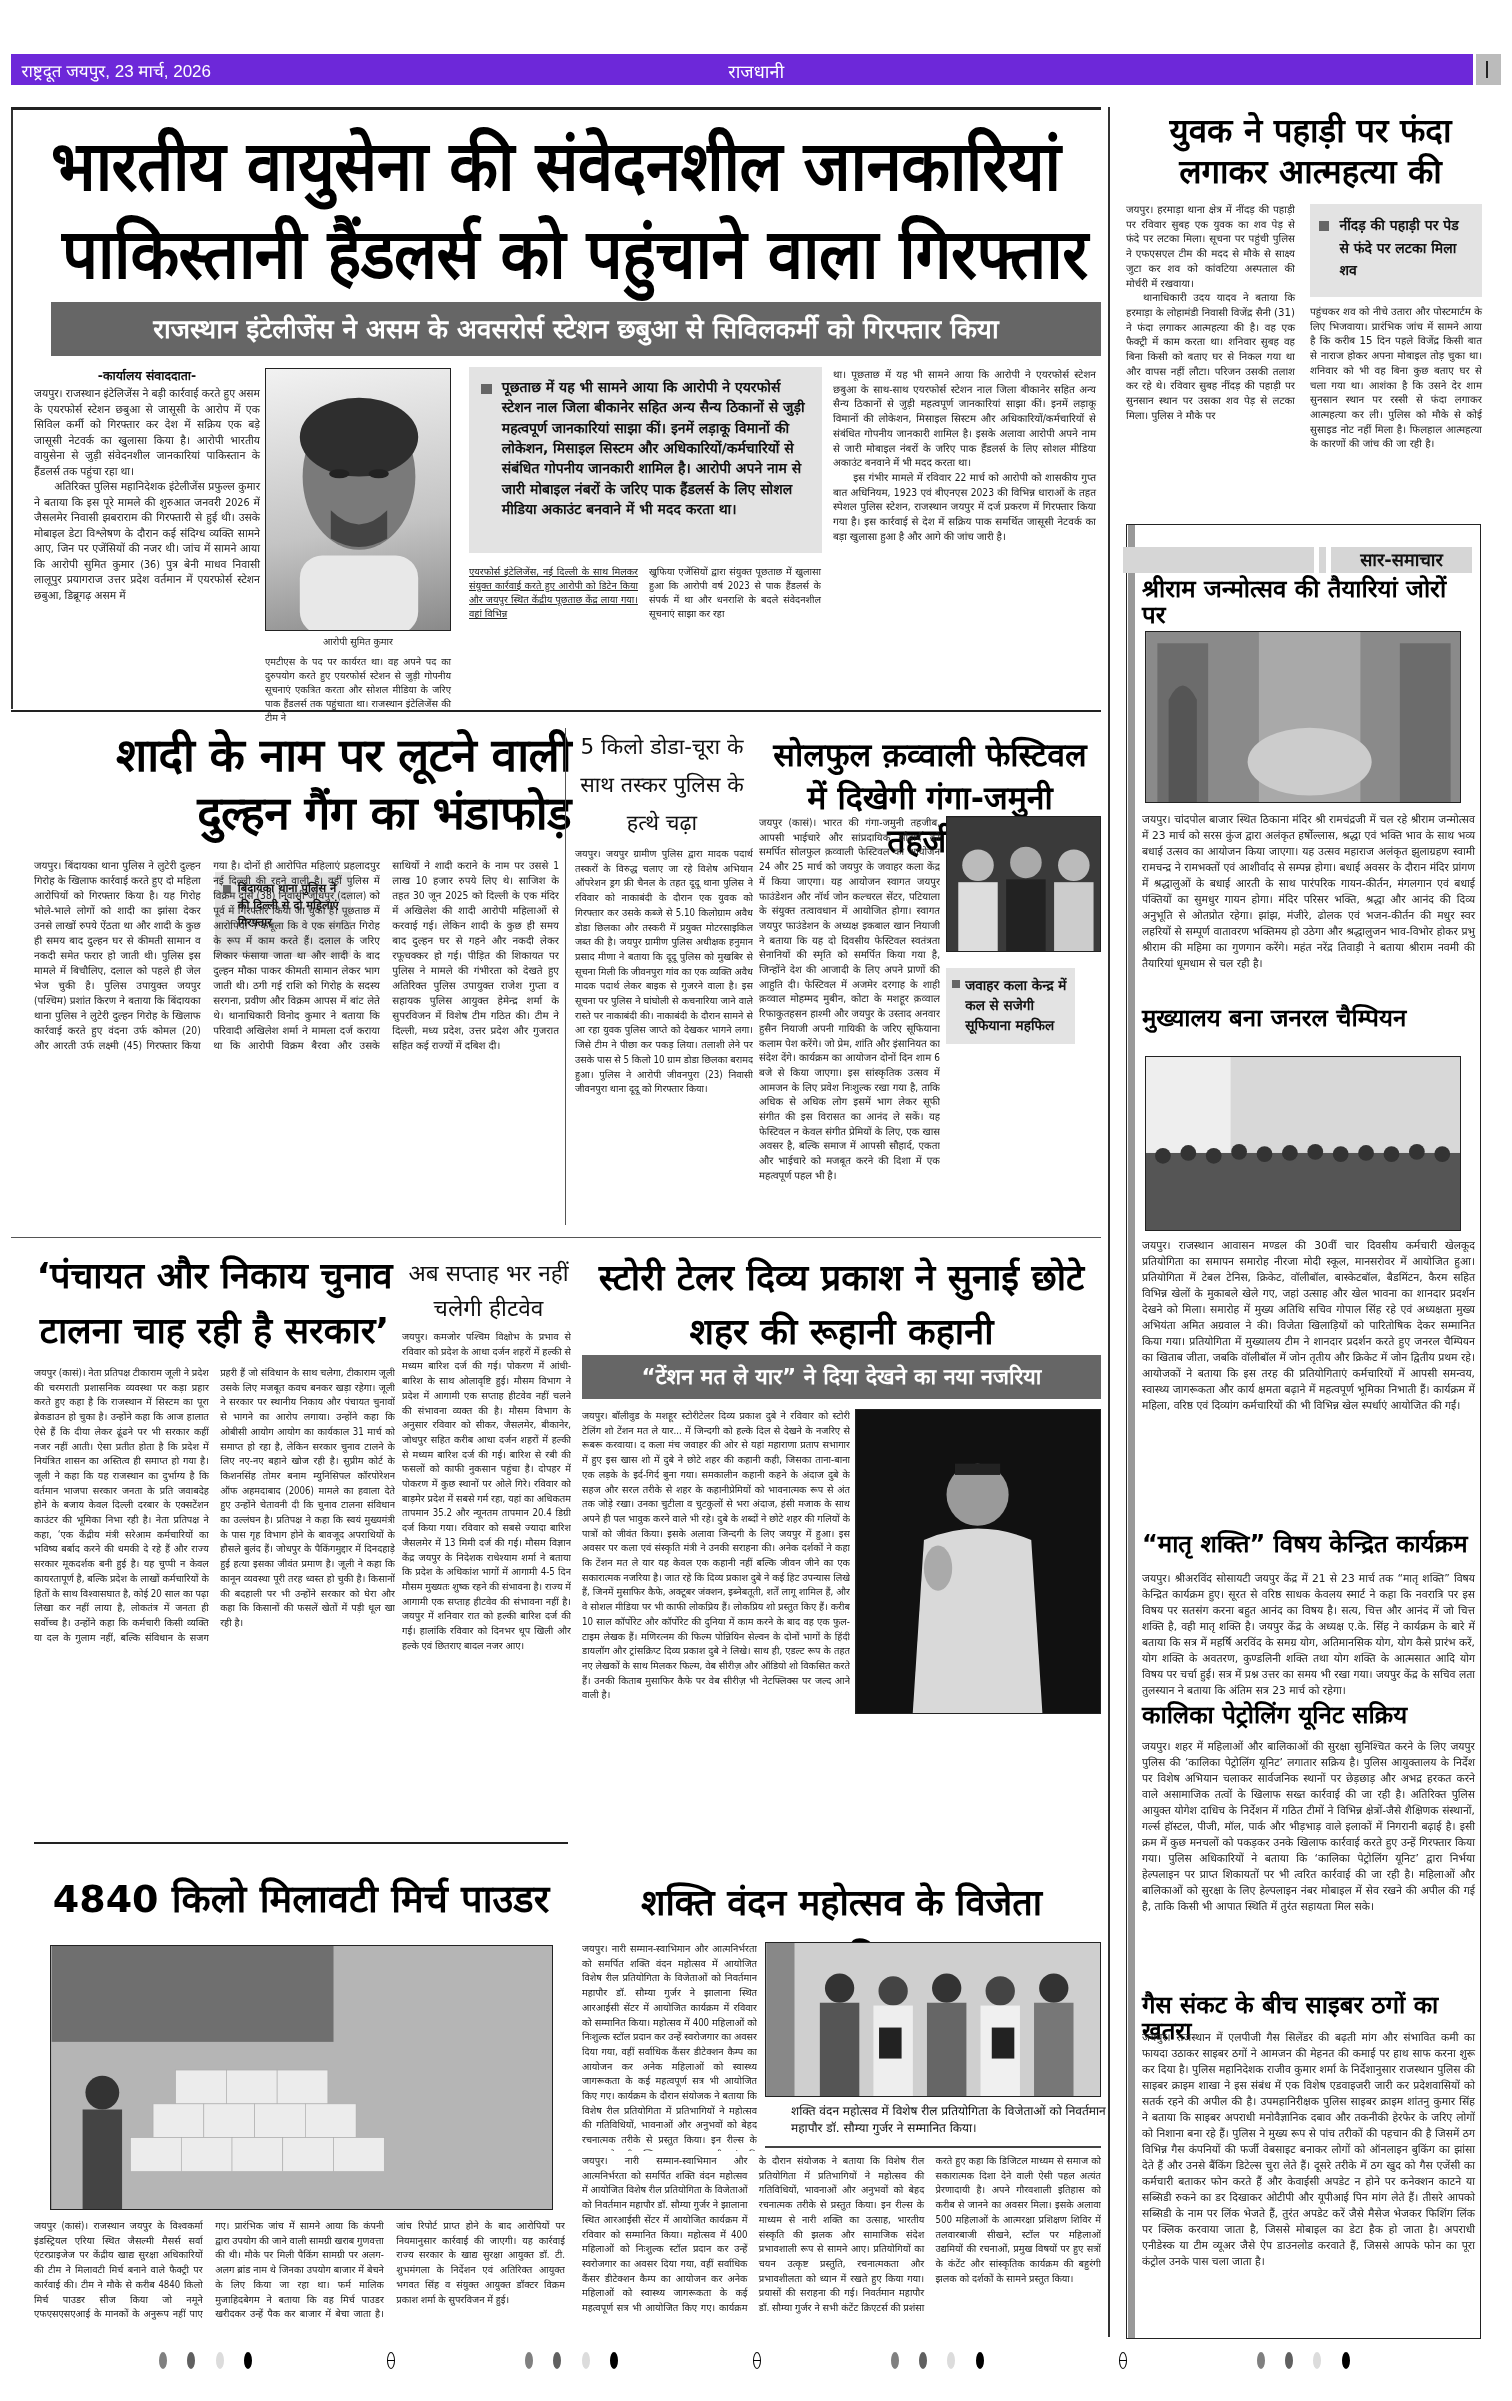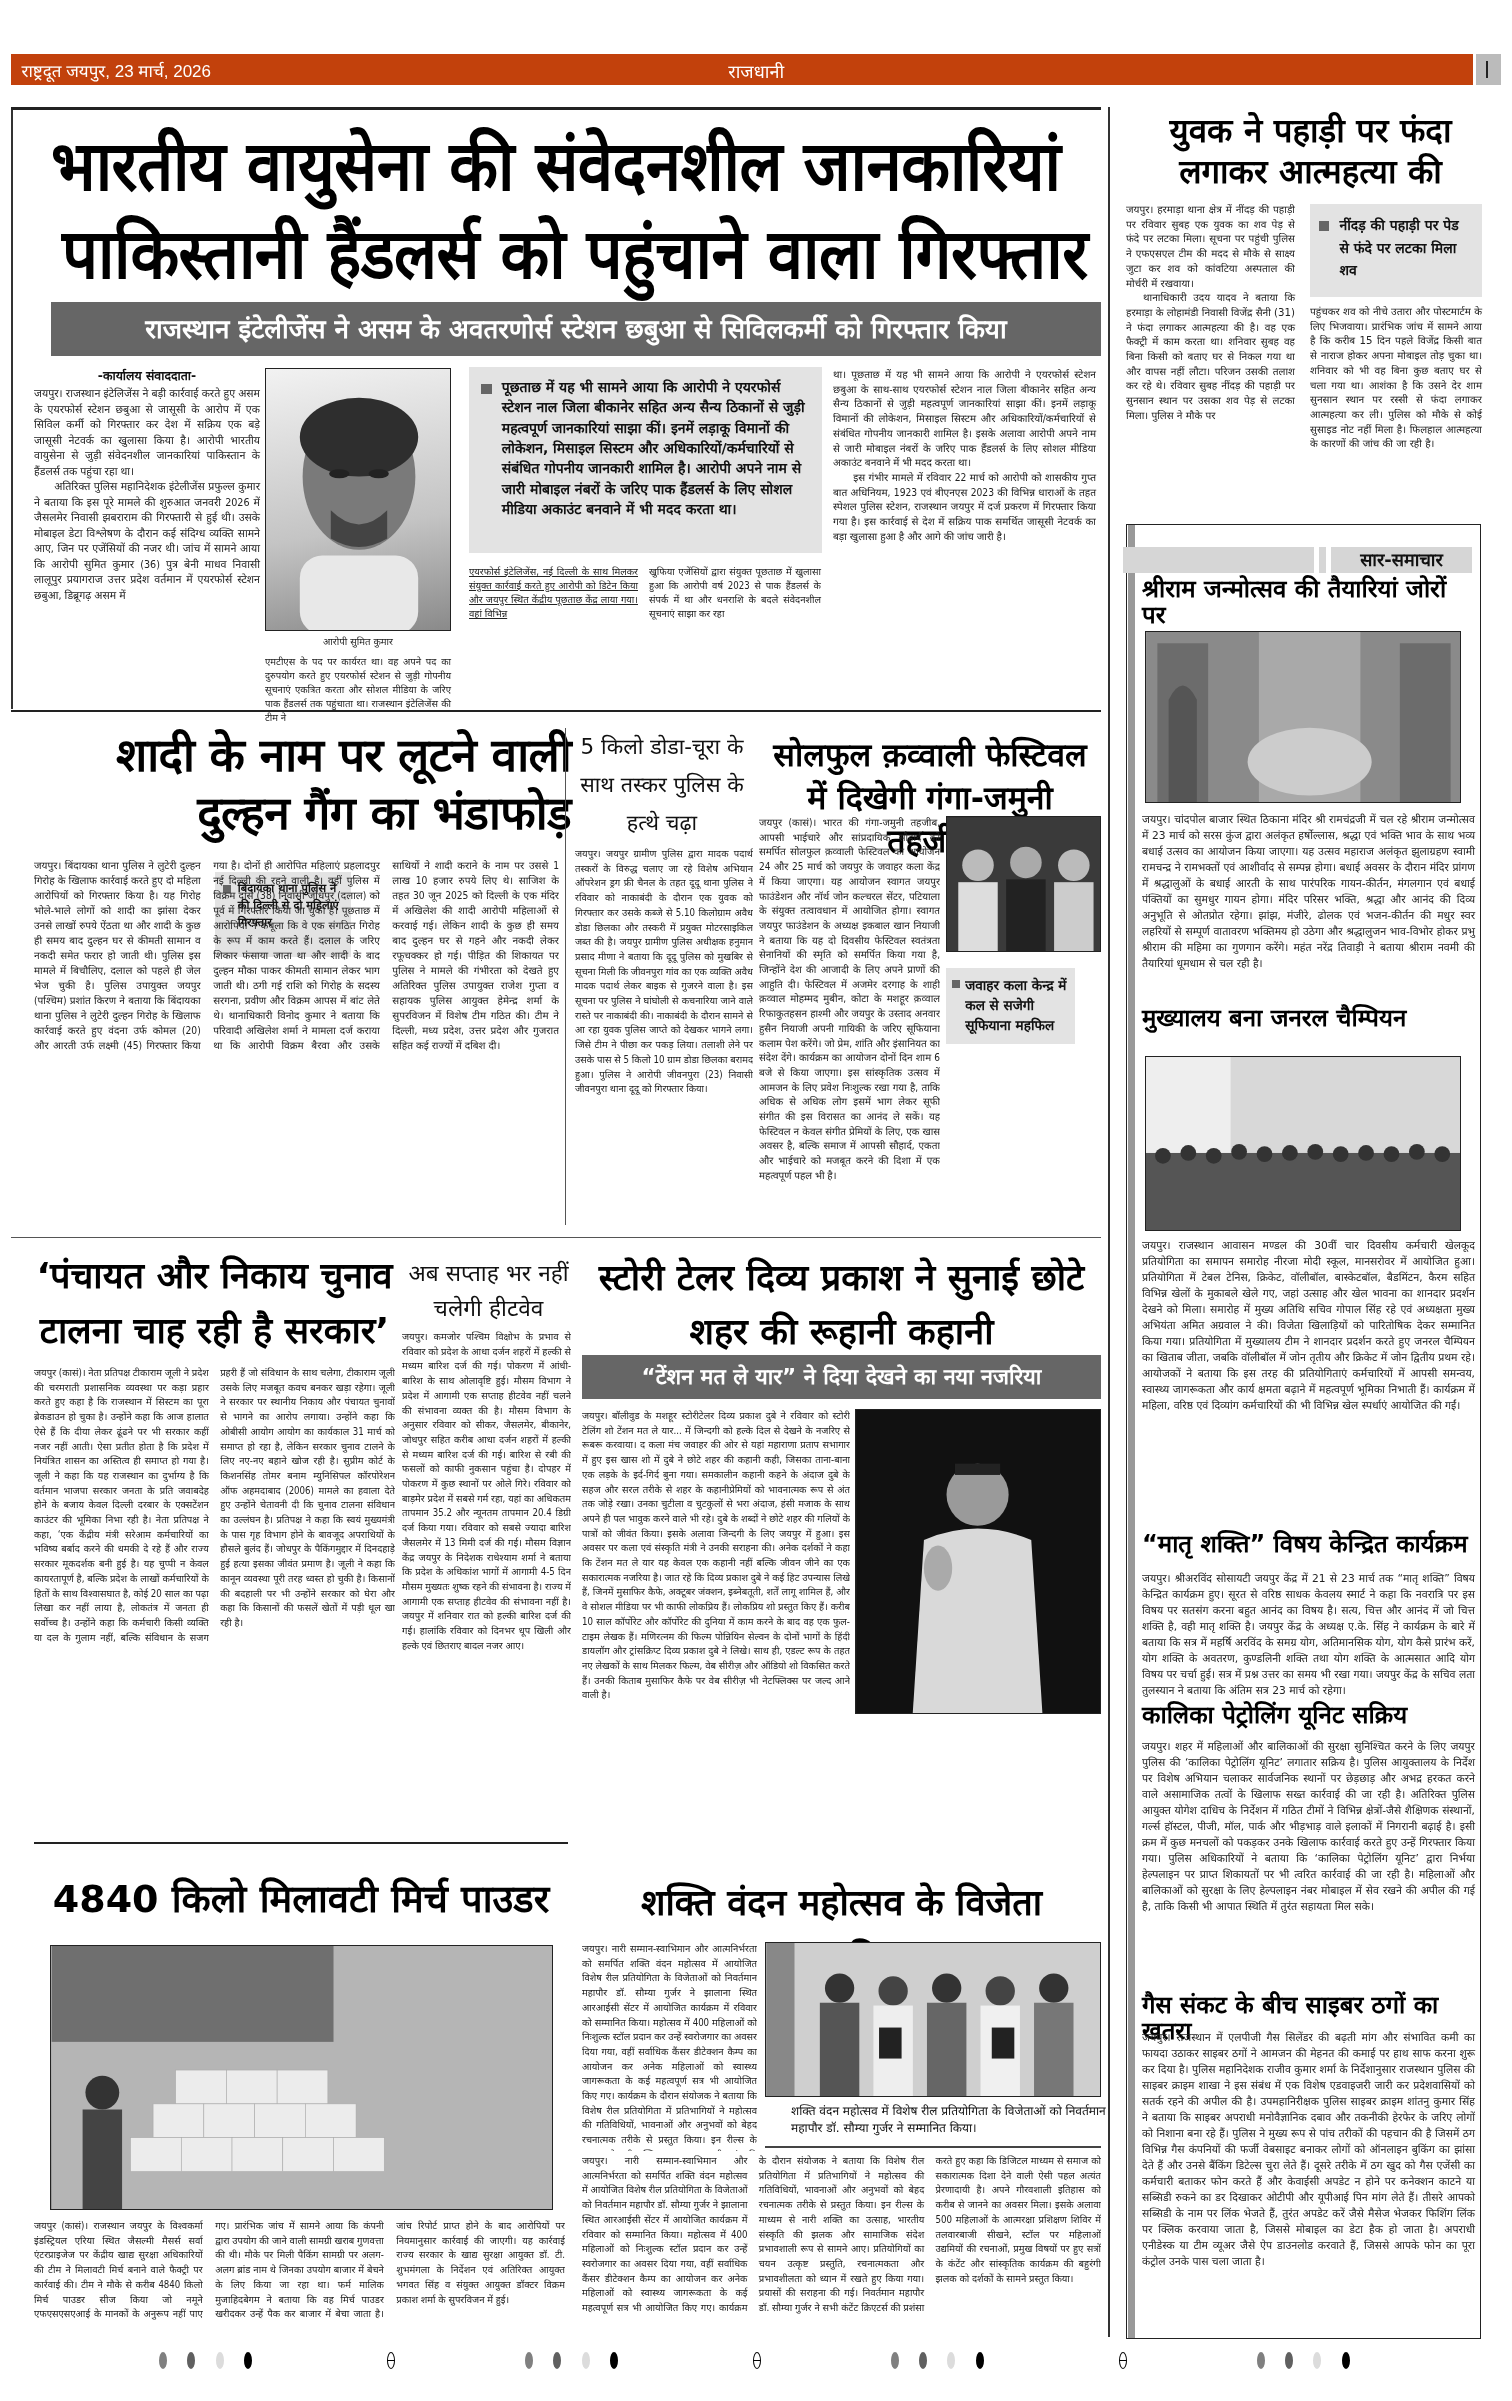--- a/index.html
+++ b/index.html
@@ -1,19 +1,19 @@
 <!DOCTYPE html>
 <html style="font-size:9px"><head>
 <meta charset="utf-8">
 <style>
   * { box-sizing: border-box; margin: 0; padding: 0; }
   html, body { width: 1512px; height: 2401px; background: #fff; overflow: hidden; }
   body { position: relative; font-family: "DejaVu Sans", "Liberation Sans", sans-serif; color: #111; }
   .abs { position: absolute; }
-  .masthead { left: 11.3px; top: 54px; width: 1462px; height: 30.5px; background: #c2410c; color: #fff; }
+  .masthead { left: 11.3px; top: 54px; width: 1462px; height: 30.5px; background: #6d28d9; color: #fff; }
   .masthead .left { position: absolute; left: 10.2px; top: 4.5px; font-size: 17px; font-family: "Liberation Sans Narrow","Liberation Sans", sans-serif; }
   .masthead .center { position: absolute; left: 717px; top: 4.5px; font-size: 18px; }
   .pageno { left: 1476px; top: 54px; width: 25px; height: 30.5px; background: #bbb; }
   .pageno span { position: absolute; left: 10.2px; top: 6.8px; width: 1.7px; height: 17px; background: #222; }
 
   .rule { background: #222; }
 
   .hl { font-weight: bold; color: #000; line-height: 1.05; letter-spacing: -0.6px; }
 
   .body-text { font-size: 10.7px; line-height: 15.5px; text-align: justify; color: #222; font-family: "DejaVu Sans Condensed","DejaVu Sans", sans-serif; }
@@ -49,21 +49,21 @@
 <div class="abs pageno">
     <span></span>
   </div>
 
 <div class="abs rule" style="left:11.3px;top:107px;width:1090px;height:2.8px;"></div>
 <div class="abs" style="left:11.3px;top:110px;width:1.7px;height:599px;background:#333;"></div>
 
 <div class="abs hl" style="left:51px;top:130px;width:1045px;font-size:69px;white-space:nowrap;transform:scaleX(0.92);transform-origin:left top;">भारतीय वायुसेना की संवेदनशील जानकारियां</div>
 <div class="abs hl" style="left:62px;top:218px;width:1045px;font-size:69px;white-space:nowrap;transform:scaleX(0.92);transform-origin:left top;">पाकिस्तानी हैंडलर्स को पहुंचाने वाला गिरफ्तार</div>
 
-<div class="abs grey-bar" style="left:51px;top:302px;width:1050px;height:54px;font-size:26px;line-height:54px;">राजस्थान इंटेलीजेंस ने असम के अवतरणोर्स स्टेशन छबुआ से सिविलकर्मी को गिरफ्तार किया</div>
+<div class="abs grey-bar" style="left:51px;top:302px;width:1050px;height:54px;font-size:26px;line-height:54px;">राजस्थान इंटेलीजेंस ने असम के अवसरोर्स स्टेशन छबुआ से सिविलकर्मी को गिरफ्तार किया</div>
 
 <div class="abs" style="left:34px;top:367px;width:226px;">
   <div style="text-align:center;font-weight:bold;font-size:12.4px;margin-bottom:2.3px;">-कार्यालय संवाददाता-</div>
   <div class="body-text">
     <p class="first">जयपुर। राजस्थान इंटेलिजेंस ने बड़ी कार्रवाई करते हुए असम के एयरफोर्स स्टेशन छबुआ से जासूसी के आरोप में एक सिविल कर्मी को गिरफ्तार कर देश में सक्रिय एक बड़े जासूसी नेटवर्क का खुलासा किया है। आरोपी भारतीय वायुसेना से जुड़ी संवेदनशील जानकारियां पाकिस्तान के हैंडलर्स तक पहुंचा रहा था।</p>
     <p>अतिरिक्त पुलिस महानिदेशक इंटेलीजेंस प्रफुल्ल कुमार ने बताया कि इस पूरे मामले की शुरुआत जनवरी 2026 में जैसलमेर निवासी झबराराम की गिरफ्तारी से हुई थी। उसके मोबाइल डेटा विश्लेषण के दौरान कई संदिग्ध व्यक्ति सामने आए, जिन पर एजेंसियों की नजर थी। जांच में सामने आया कि आरोपी सुमित कुमार (36) पुत्र बेनी माधव निवासी लालूपुर प्रयागराज उत्तर प्रदेश वर्तमान में एयरफोर्स स्टेशन छबुआ, डिब्रूगढ़ असम में</p>
   </div>
 </div>
 
 <div class="abs photo light" style="left:265px;top:368px;width:186px;height:263px;">

